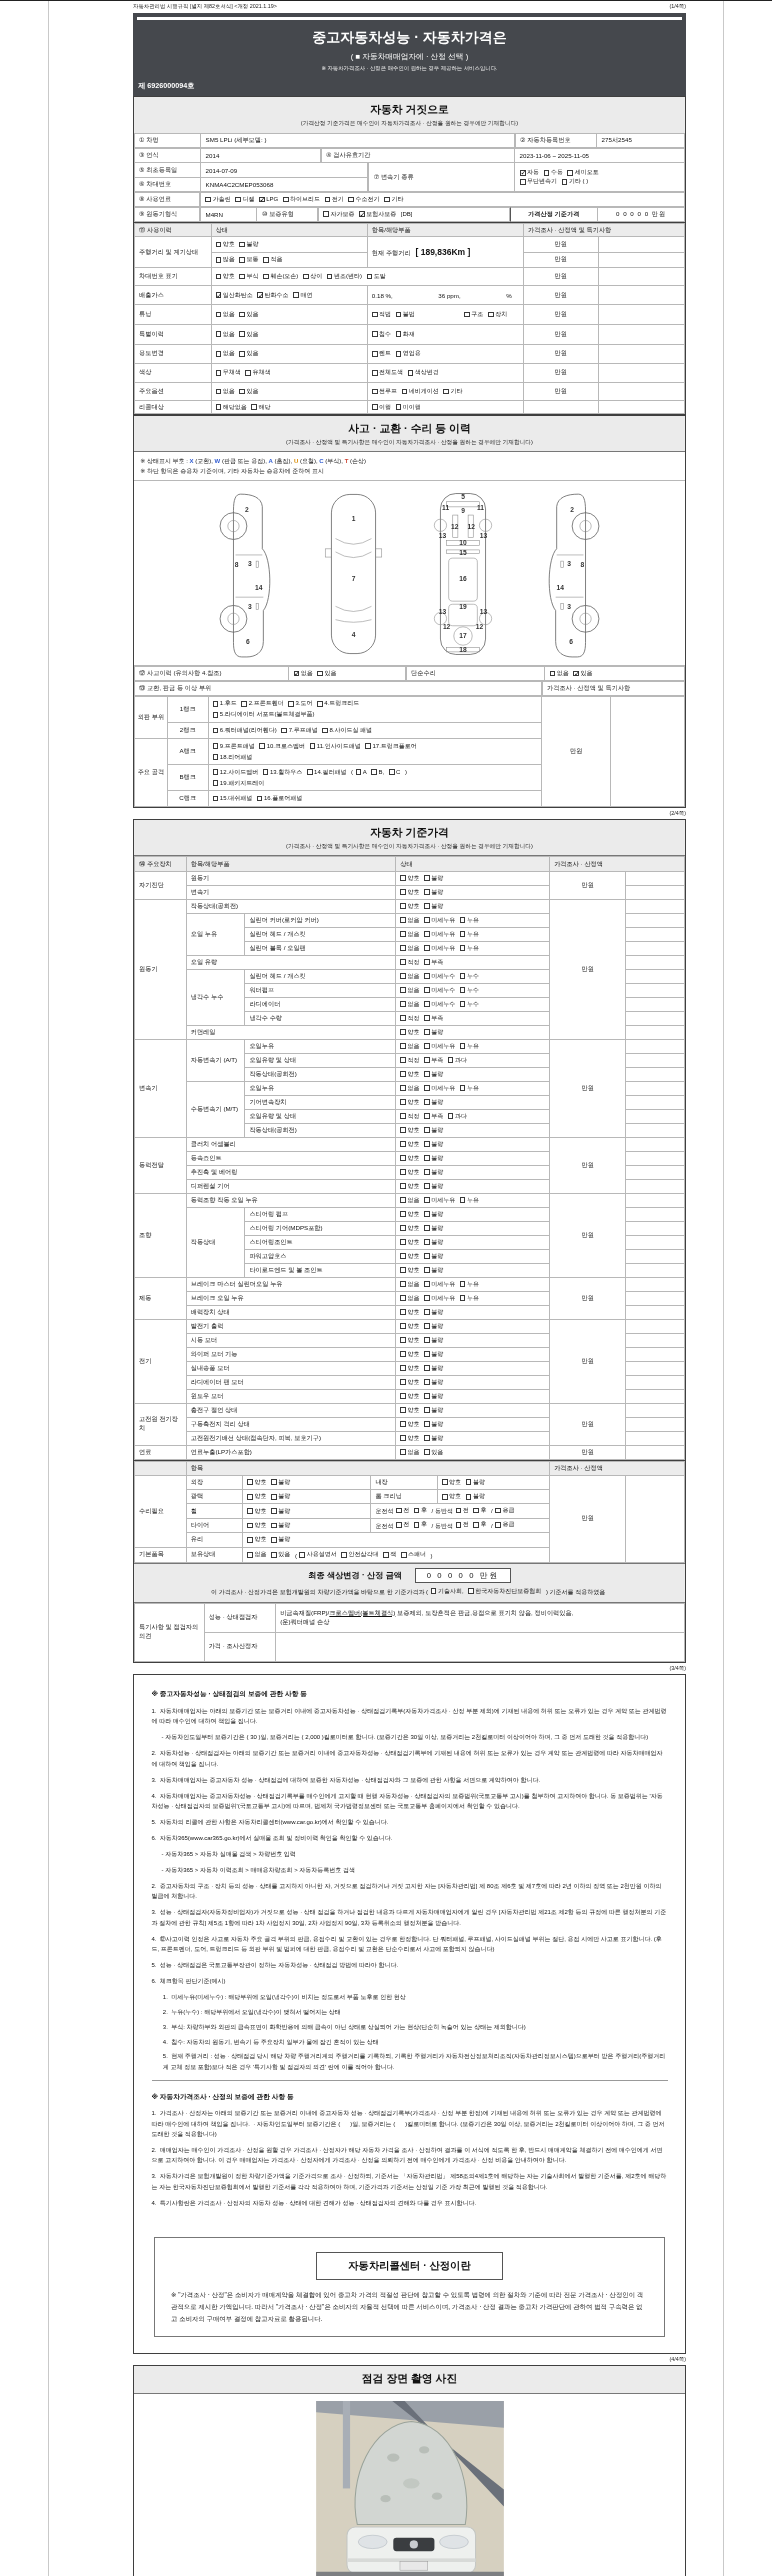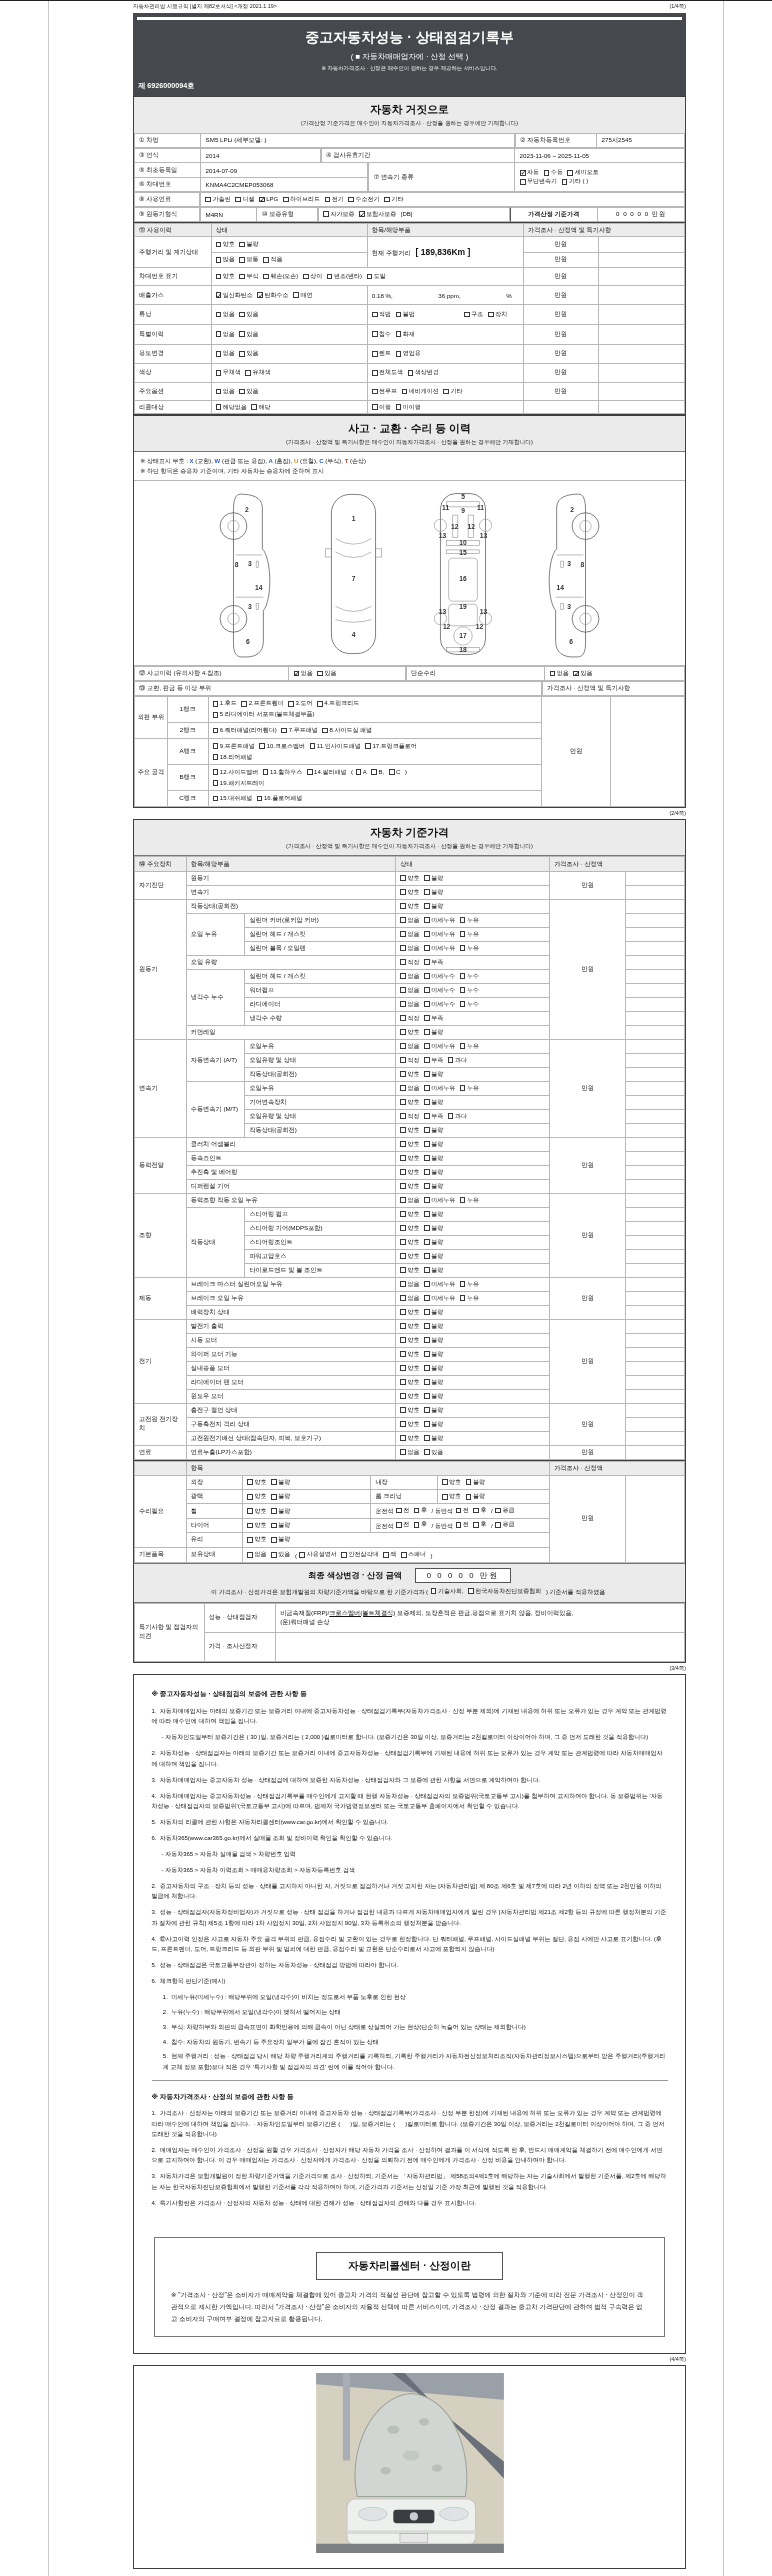--- a/index.html
+++ b/index.html
@@ -79,21 +79,21 @@
 <div class="outer-frame"></div>
 <div class="doc">
 
 <div class="meta">
   <span>자동차관리법 시행규칙 [별지 제82호서식] &lt;개정 2021.1.19&gt;</span>
   <span>(1/4쪽)</span>
 </div>
 
 <div class="dark">
   <div class="strip"></div>
-  <div class="t1">중고자동차성능 · 상태점검기록부</div>
+  <div class="t1">중고자동차성능 · 자동차가격은</div>
   <div class="t2">( ■ 자동차매매업자에 · 산정 선택 )</div>
   <div class="t3">※ 자동차가격조사 · 산정은 매수인이 원하는 경우 제공하는 서비스입니다.</div>
   <div class="no">제 6926000094호</div>
 </div>
 
 <div class="blk">
   <div class="band">
     <div class="bt">자동차 거짓으로</div>
     <div class="bs">(가격산정 기준가격은 매수인이 자동차가격조사 · 산정을 원하는 경우에만 기재합니다)</div>
   </div>
@@ -1458,20 +1458,23 @@
   </div>
   <div class="valbox">
     <div class="valtitle">자동차리콜센터 · 산정이란</div>
     <div class="valtext">※ "가격조사 · 산정"은 소비자가 매매계약을 체결함에 있어 중고차 가격의 적절성 판단에 참고할 수 있도록 법령에 의한 절차와 기준에 따라 전문 가격조사 · 산정인이 객관적으로 제시한 가액입니다. 따라서 "가격조사 · 산정"은 소비자의 자율적 선택에 따른 서비스이며, 가격조사 · 산정 결과는 중고차 가격판단에 관하여 법적 구속력은 없고 소비자의 구매여부 결정에 참고자료로 활용됩니다.</div>
   </div>
 </div>
 
 <div class="pmark">(4/4쪽)</div>
 
 <div class="blk">
+  <div class="band">
+          <div class="bt">점검 장면 촬영 사진</div>
+        </div>
   <div class="photos">
     <svg class="photo" width="188" height="180" viewBox="0 0 365 350">
       <rect width="365" height="350" fill="#d6d0c0"></rect>
       <polygon points="0,0 365,0 365,52 0,22" fill="#9aa0a8"></polygon>
       <polygon points="148,0 172,0 365,205 365,172" fill="#6a707a"></polygon>
       <rect x="52" y="0" width="14" height="170" fill="#a8aeb6"></rect>
       <path d="M80,240 C60,150 110,45 185,40 C262,45 305,150 290,240 Z" fill="#d2d6d2" stroke="#9aa39a" stroke-width="2"></path>
       <ellipse cx="150" cy="110" rx="12" ry="8" fill="#b8beb8"></ellipse>
       <ellipse cx="210" cy="95" rx="10" ry="7" fill="#b8beb8"></ellipse>
       <ellipse cx="185" cy="160" rx="16" ry="10" fill="#c2c8c2"></ellipse>

